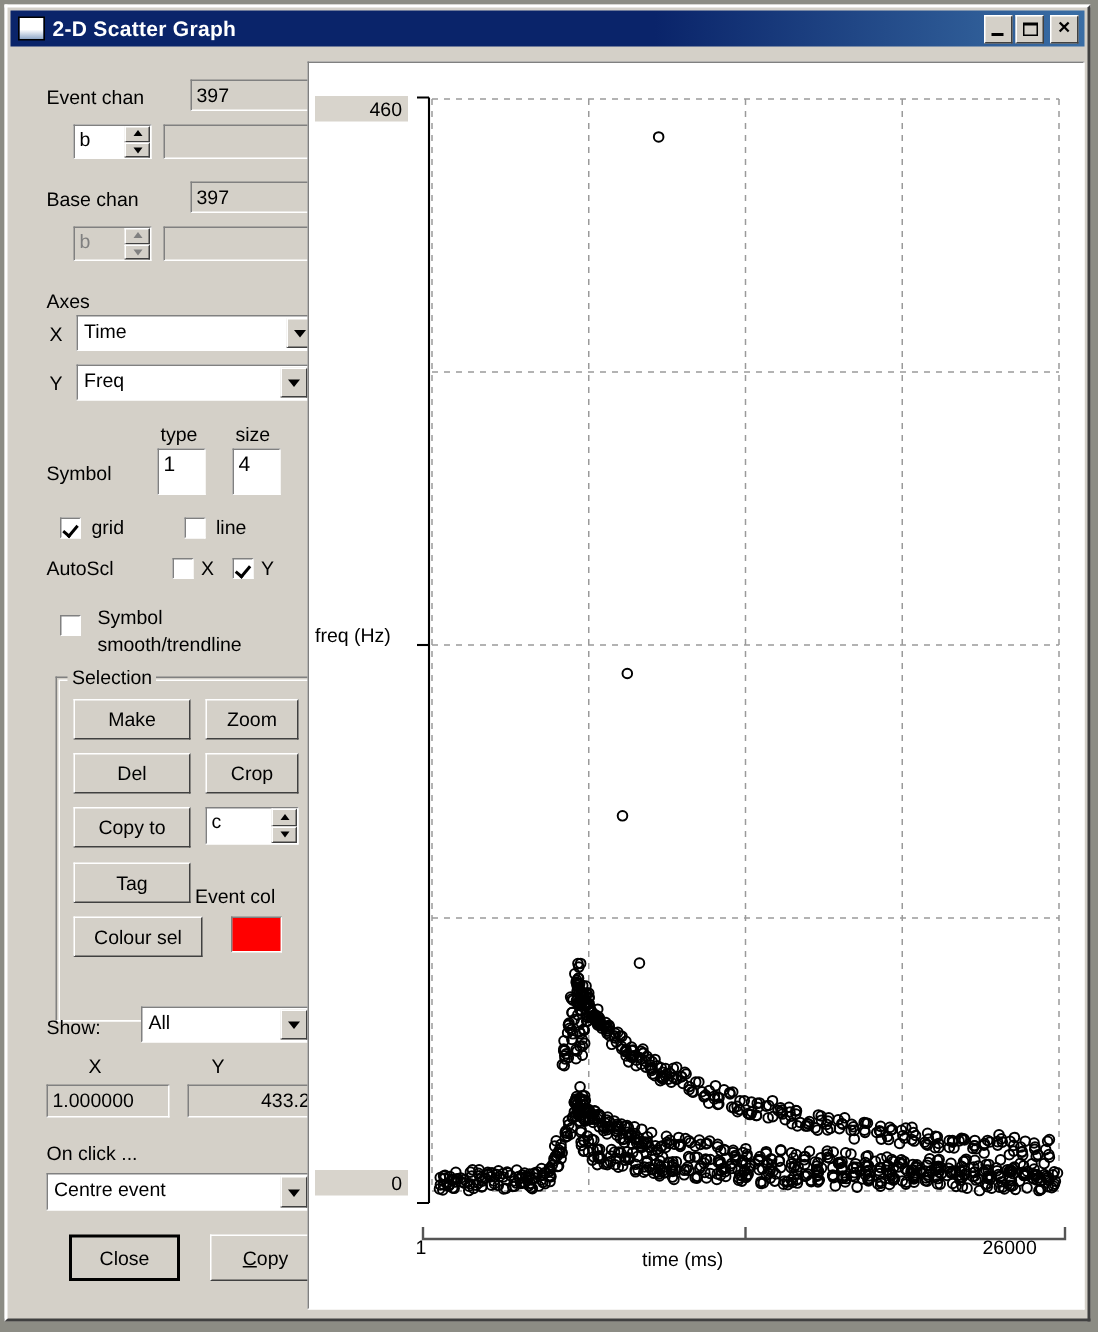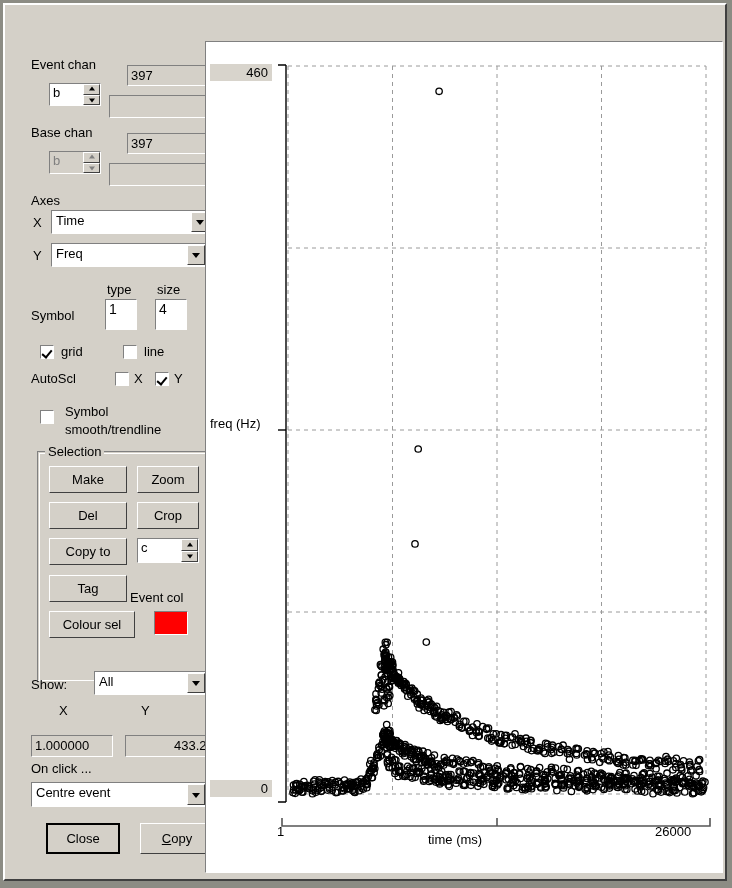--- a/index.html
+++ b/index.html
@@ -45,21 +45,21 @@
   .min-g{position:absolute;left:4px;bottom:4px;width:8px;height:2px;background:#000;}
   .max-g{position:absolute;left:4px;top:4px;width:10px;height:9px;border:1px solid #000;border-top-width:2px;box-sizing:border-box;}
 
   
   .panel{position:absolute;left:24px;top:36px;width:185px;height:832px;}
   .lbl{position:absolute;white-space:nowrap;font-size:13px;}
   .ro-field{
     position:absolute;background:#d4d0c8;box-sizing:border-box;
     border-top:1px solid #808080;border-left:1px solid #808080;
     border-right:1px solid #ffffff;border-bottom:1px solid #ffffff;
-    font-size:13px;padding:2px 3px;color:#000;overflow:hidden;white-space:nowrap;margin-top:12px;
+    font-size:13px;padding:2px 3px;color:#000;overflow:hidden;white-space:nowrap;
   }
   .tbox{
     position:absolute;background:#ffffff;box-sizing:border-box;
     border-top:1px solid #808080;border-left:1px solid #808080;
     border-right:1px solid #ffffff;border-bottom:1px solid #ffffff;
     font-size:13px;padding:1px 3px;color:#000;overflow:hidden;white-space:nowrap;
   }
   .spin{position:absolute;box-sizing:border-box;display:flex;
     border-top:1px solid #808080;border-left:1px solid #808080;
     border-right:1px solid #ffffff;border-bottom:1px solid #ffffff;
@@ -151,20 +151,35 @@
     padding:1px 4px;box-sizing:border-box;color:#000;
   }
   .axis-label{position:absolute;font-size:13px;white-space:nowrap;}
   svg{display:block;}
 </style>
 </head>
 <body>
 
 <div class="window">
 
+  <div class="titlebar">
+    <div class="title-icon"></div>
+    <div class="title-text">2-D Scatter Graph</div>
+    <div class="tbtns">
+      <div class="tbtn">
+          <span class="min-g"></span>
+        </div>
+      <div class="tbtn">
+          <span class="max-g"></span>
+        </div>
+      <div class="tbtn close">
+          <span class="g">✕</span>
+        </div>
+    </div>
+  </div>
 
   <div class="panel">
 
     <div class="lbl" style="left:2px;top:16px;">Event chan</div>
     <div class="ro-field" style="left:98px;top:12px;width:80px;height:21px;">397</div>
     <div class="spin" style="left:20px;top:42px;width:52px;height:23px;">
       <div class="val">b</div>
       <div class="arrows">
         <div class="arrow up">
             <i></i>

